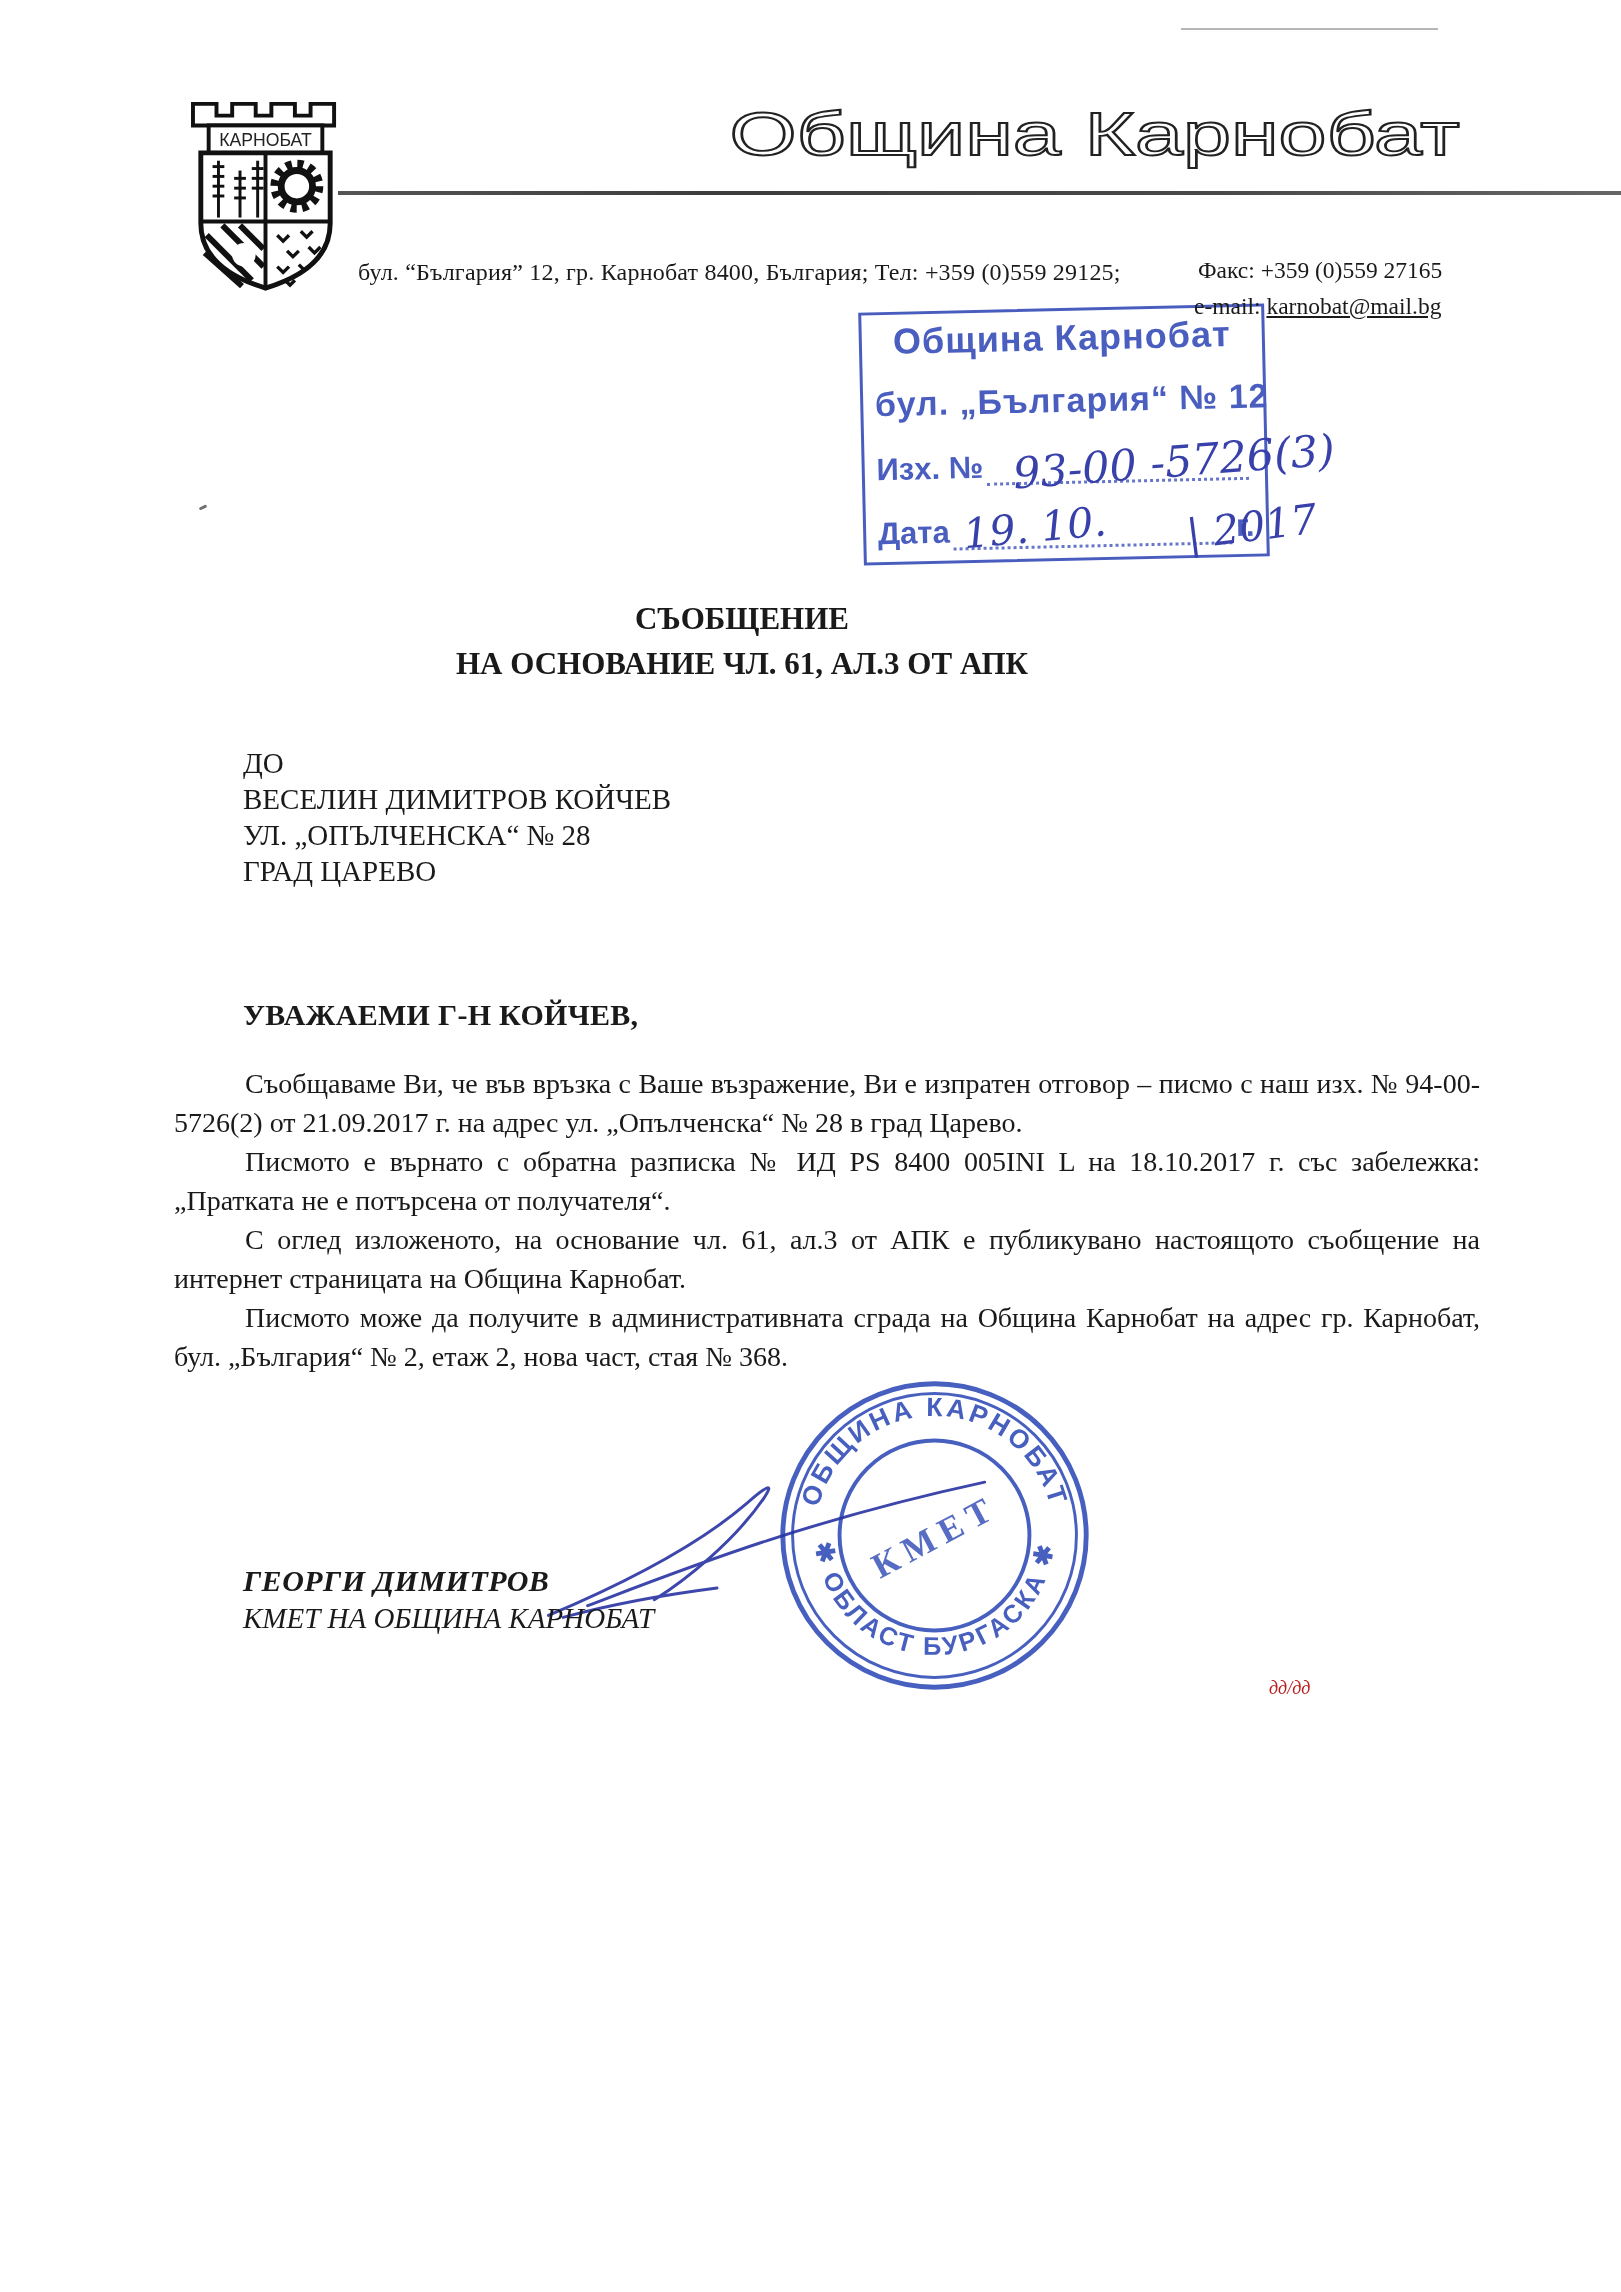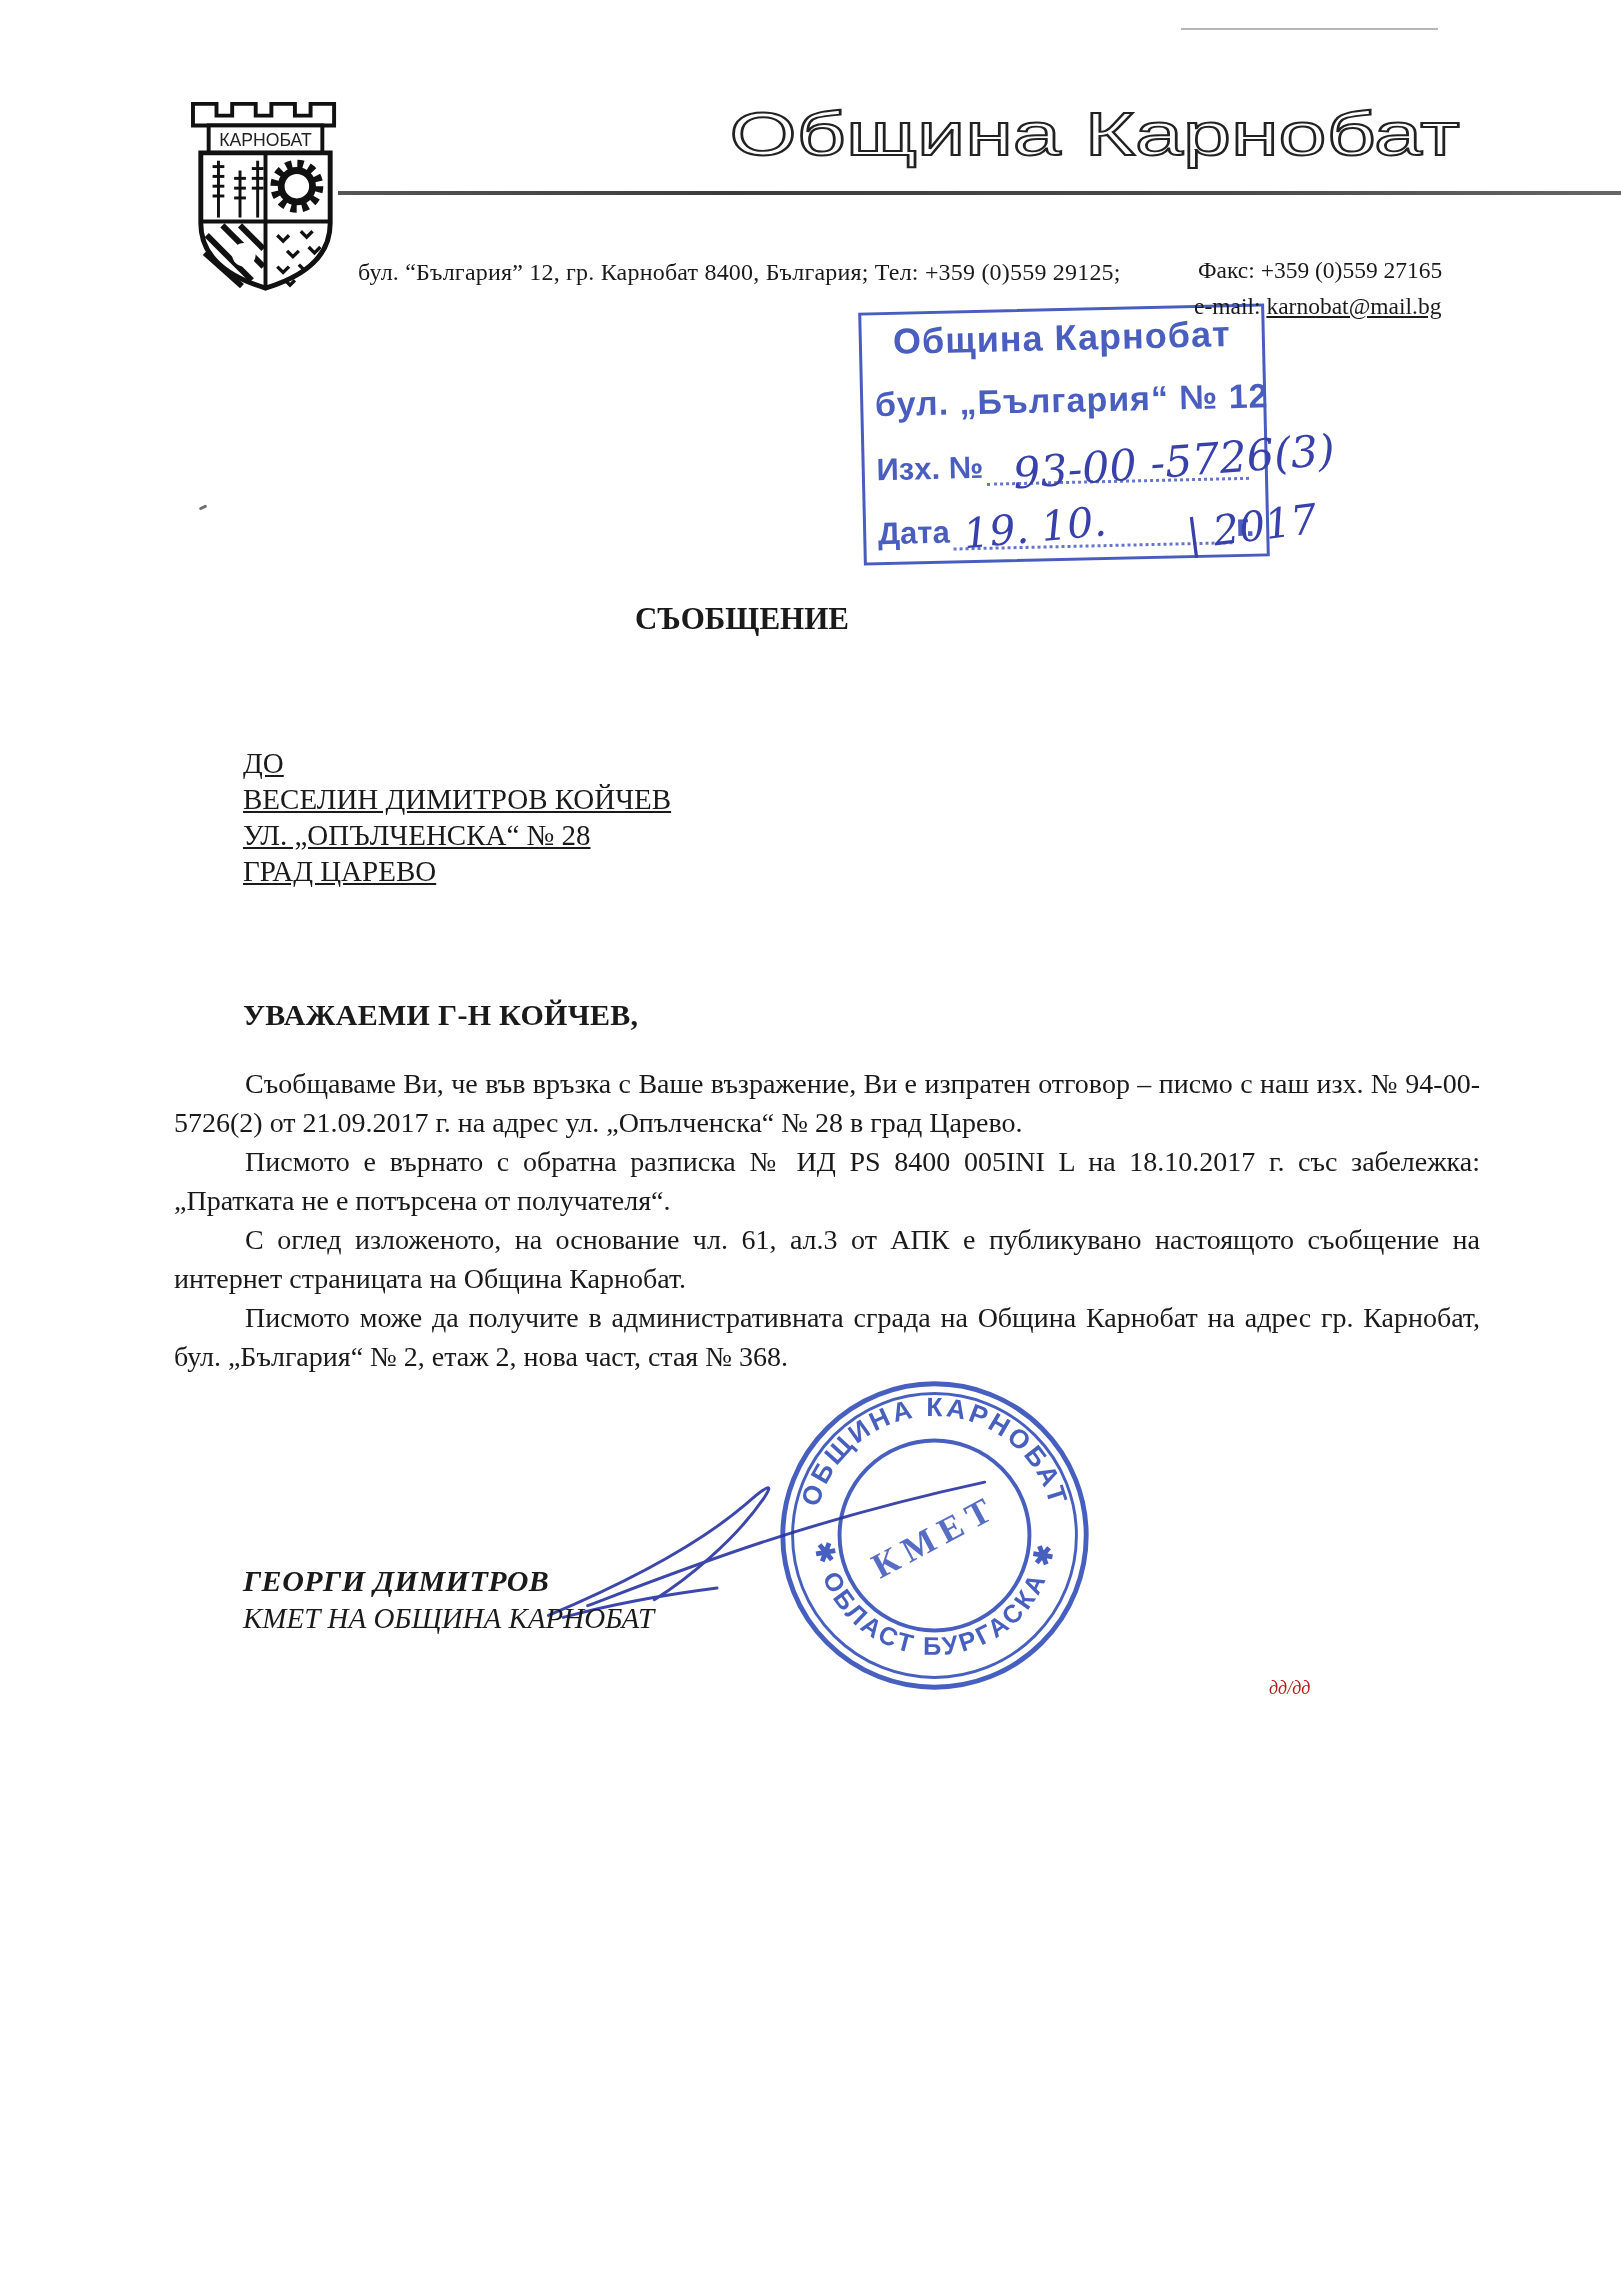--- a/index.html
+++ b/index.html
@@ -34,21 +34,21 @@
   }
   .ink-ref{font-size:43px;bottom:-7.8px;left:25.5px;transform:rotate(-3deg);}
   .ink-date1{font-size:41px;bottom:-5.9px;left:9.8px;transform:rotate(-4deg);}
   .ink-date2{font-size:41px;bottom:-9.8px;left:233px;transform:rotate(-6deg);}
   .stamp-suffix{font-size:31px;font-weight:bold;}
 
   
   .doc-title{left:0;top:596px;width:1484px;text-align:center;font-weight:bold;font-size:31px;line-height:45px;}
 
   
-  .recipient{left:243px;top:745px;font-size:29px;line-height:36px;text-decoration:underline;}
+  .recipient{left:243px;top:745px;font-size:29px;line-height:36px;}
 
   
   .salutation{left:243px;top:998px;font-size:30px;font-weight:bold;letter-spacing:0.3px;}
 
   
   .body-text{left:174px;top:1064px;width:1306px;font-size:28px;line-height:39px;text-align:justify;}
   .body-text p{margin:0;text-indent:71px;}
 
   
   .sig-name{left:243px;top:1564px;font-size:30px;font-weight:bold;font-style:italic;letter-spacing:0.5px;text-align:center;}
@@ -142,20 +142,21 @@
       <span class="stamp-fill">
         <span class="ink ink-date1">19. 10.</span>
         <span class="ink ink-date2">| 2017</span>
       </span>
       <span class="stamp-suffix">г.</span>
     </div>
   </div>
 
   <div class="abs doc-title">
     <div>СЪОБЩЕНИЕ</div>
+    <div>НА ОСНОВАНИЕ ЧЛ. 61, АЛ.3 ОТ АПК</div>
   </div>
 
   <div class="abs recipient">
     <div>ДО</div>
     <div>ВЕСЕЛИН ДИМИТРОВ КОЙЧЕВ</div>
     <div>УЛ. „ОПЪЛЧЕНСКА“ № 28</div>
     <div>ГРАД ЦАРЕВО</div>
   </div>
 
   <div class="abs salutation">УВАЖАЕМИ Г-Н КОЙЧЕВ,</div>

